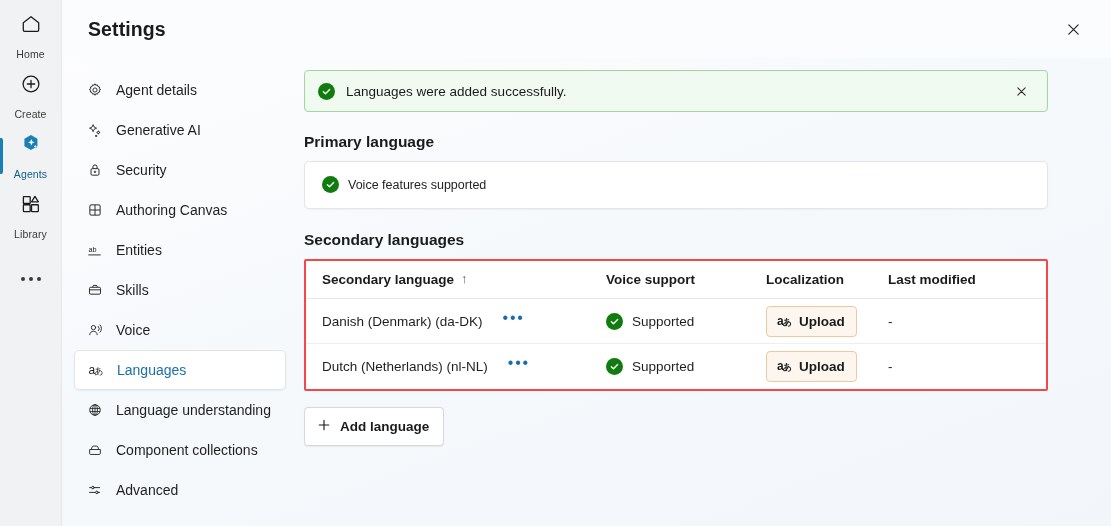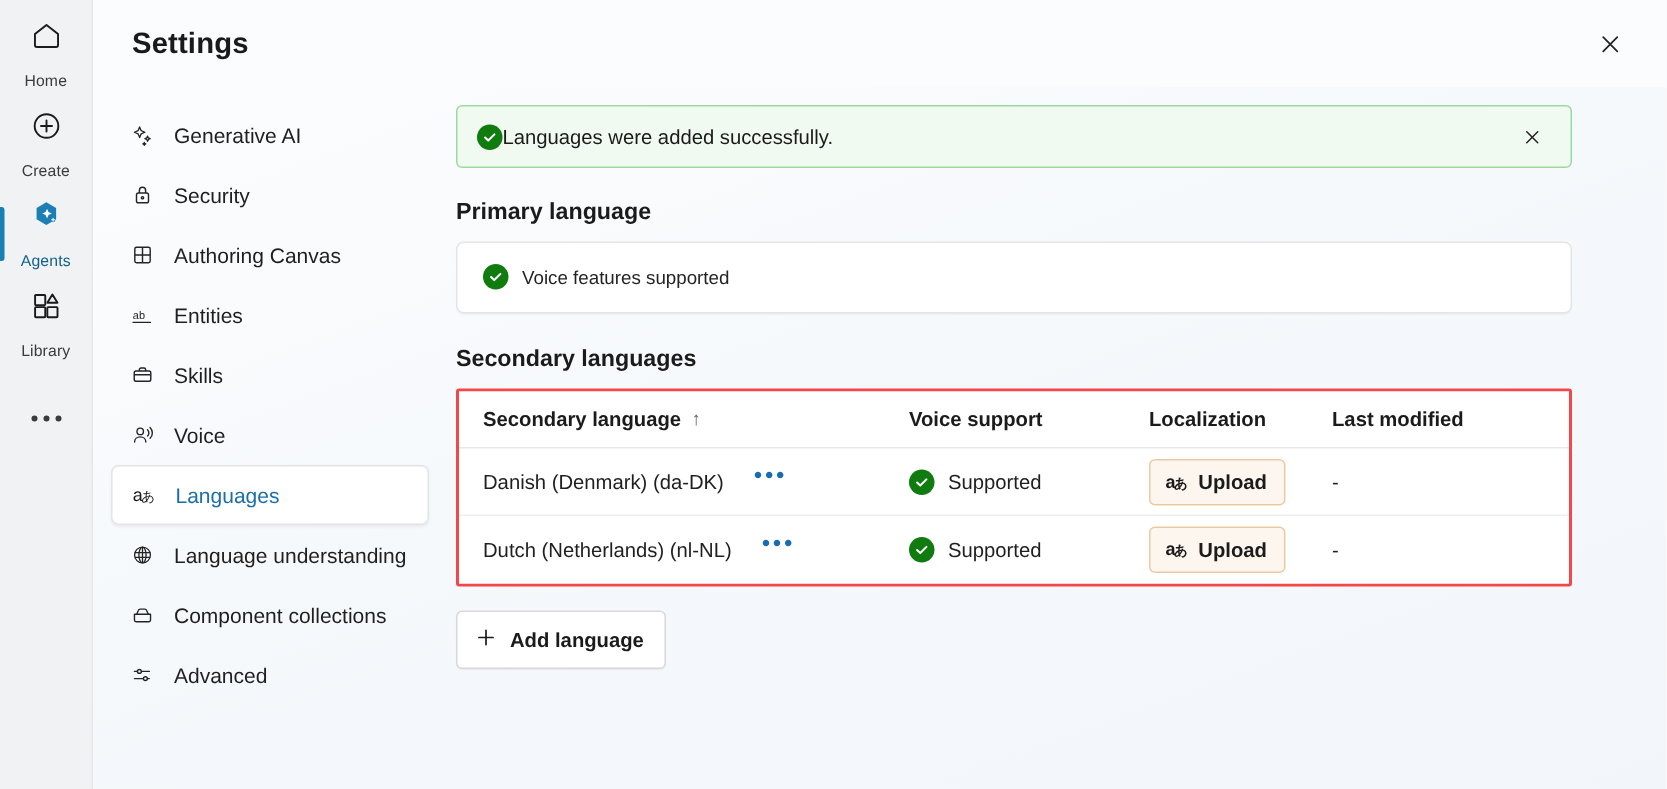--- a/index.html
+++ b/index.html
@@ -150,20 +150,21 @@
     min-width: 0;
     padding: 12px 28px 0 6px;
     overflow: hidden;
   }
   .inner { max-width: 744px; }
 
   
   .banner {
     display: flex;
     align-items: center;
+    gap: 11px;
     height: 42px;
     background: #f1faf1;
     border: 1px solid #9fd89f;
     border-radius: 4px;
     padding: 0 12px 0 13px;
     margin-bottom: 21px;
   }
   .banner-text {
     font-size: 13.5px;
     color: #1b1b1b;
@@ -384,20 +385,29 @@
         <svg width="15" height="15" viewBox="0 0 16 16" fill="none" stroke="currentColor" stroke-width="1.25" stroke-linecap="round">
           <path d="M3 3l10 10M13 3 3 13"></path>
         </svg>
       </div>
     </header>
 
     <div class="panel-body">
 
       <nav class="snav">
 
+        <div class="snav-item">
+          <span class="snav-ico">
+            <svg width="16" height="16" viewBox="0 0 20 20" fill="none" stroke="currentColor" stroke-width="1.15">
+              <circle cx="10" cy="10" r="2.6"></circle>
+              <path d="M10 2.2l1 1.9 2.1-.5.6 2.1 2.1.6-.5 2.1 1.9 1-1.9 1 .5 2.1-2.1.6-.6 2.1-2.1-.5-1 1.9-1-1.9-2.1.5-.6-2.1-2.1-.6.5-2.1-1.9-1 1.9-1-.5-2.1 2.1-.6.6-2.1 2.1.5z"></path>
+            </svg>
+          </span>
+          <span class="snav-lbl">Agent details</span>
+        </div>
 
         <div class="snav-item">
           <span class="snav-ico">
             <svg width="16" height="16" viewBox="0 0 20 20" fill="none" stroke="currentColor" stroke-width="1.1" stroke-linejoin="round">
               <path d="M7.6 3.3 8.9 6.4l3.1 1.3-3.1 1.3-1.3 3.1-1.3-3.1L3.2 7.7l3.1-1.3z"></path>
               <path d="M14.2 10.9l.65 1.55 1.55.65-1.55.65-.65 1.55-.65-1.55-1.55-.65 1.55-.65z"></path>
               <path d="M11.5 16.2l.35.85.85.35-.85.35-.35.85-.35-.85-.85-.35.85-.35z"></path>
             </svg>
           </span>
           <span class="snav-lbl">Generative AI</span>

